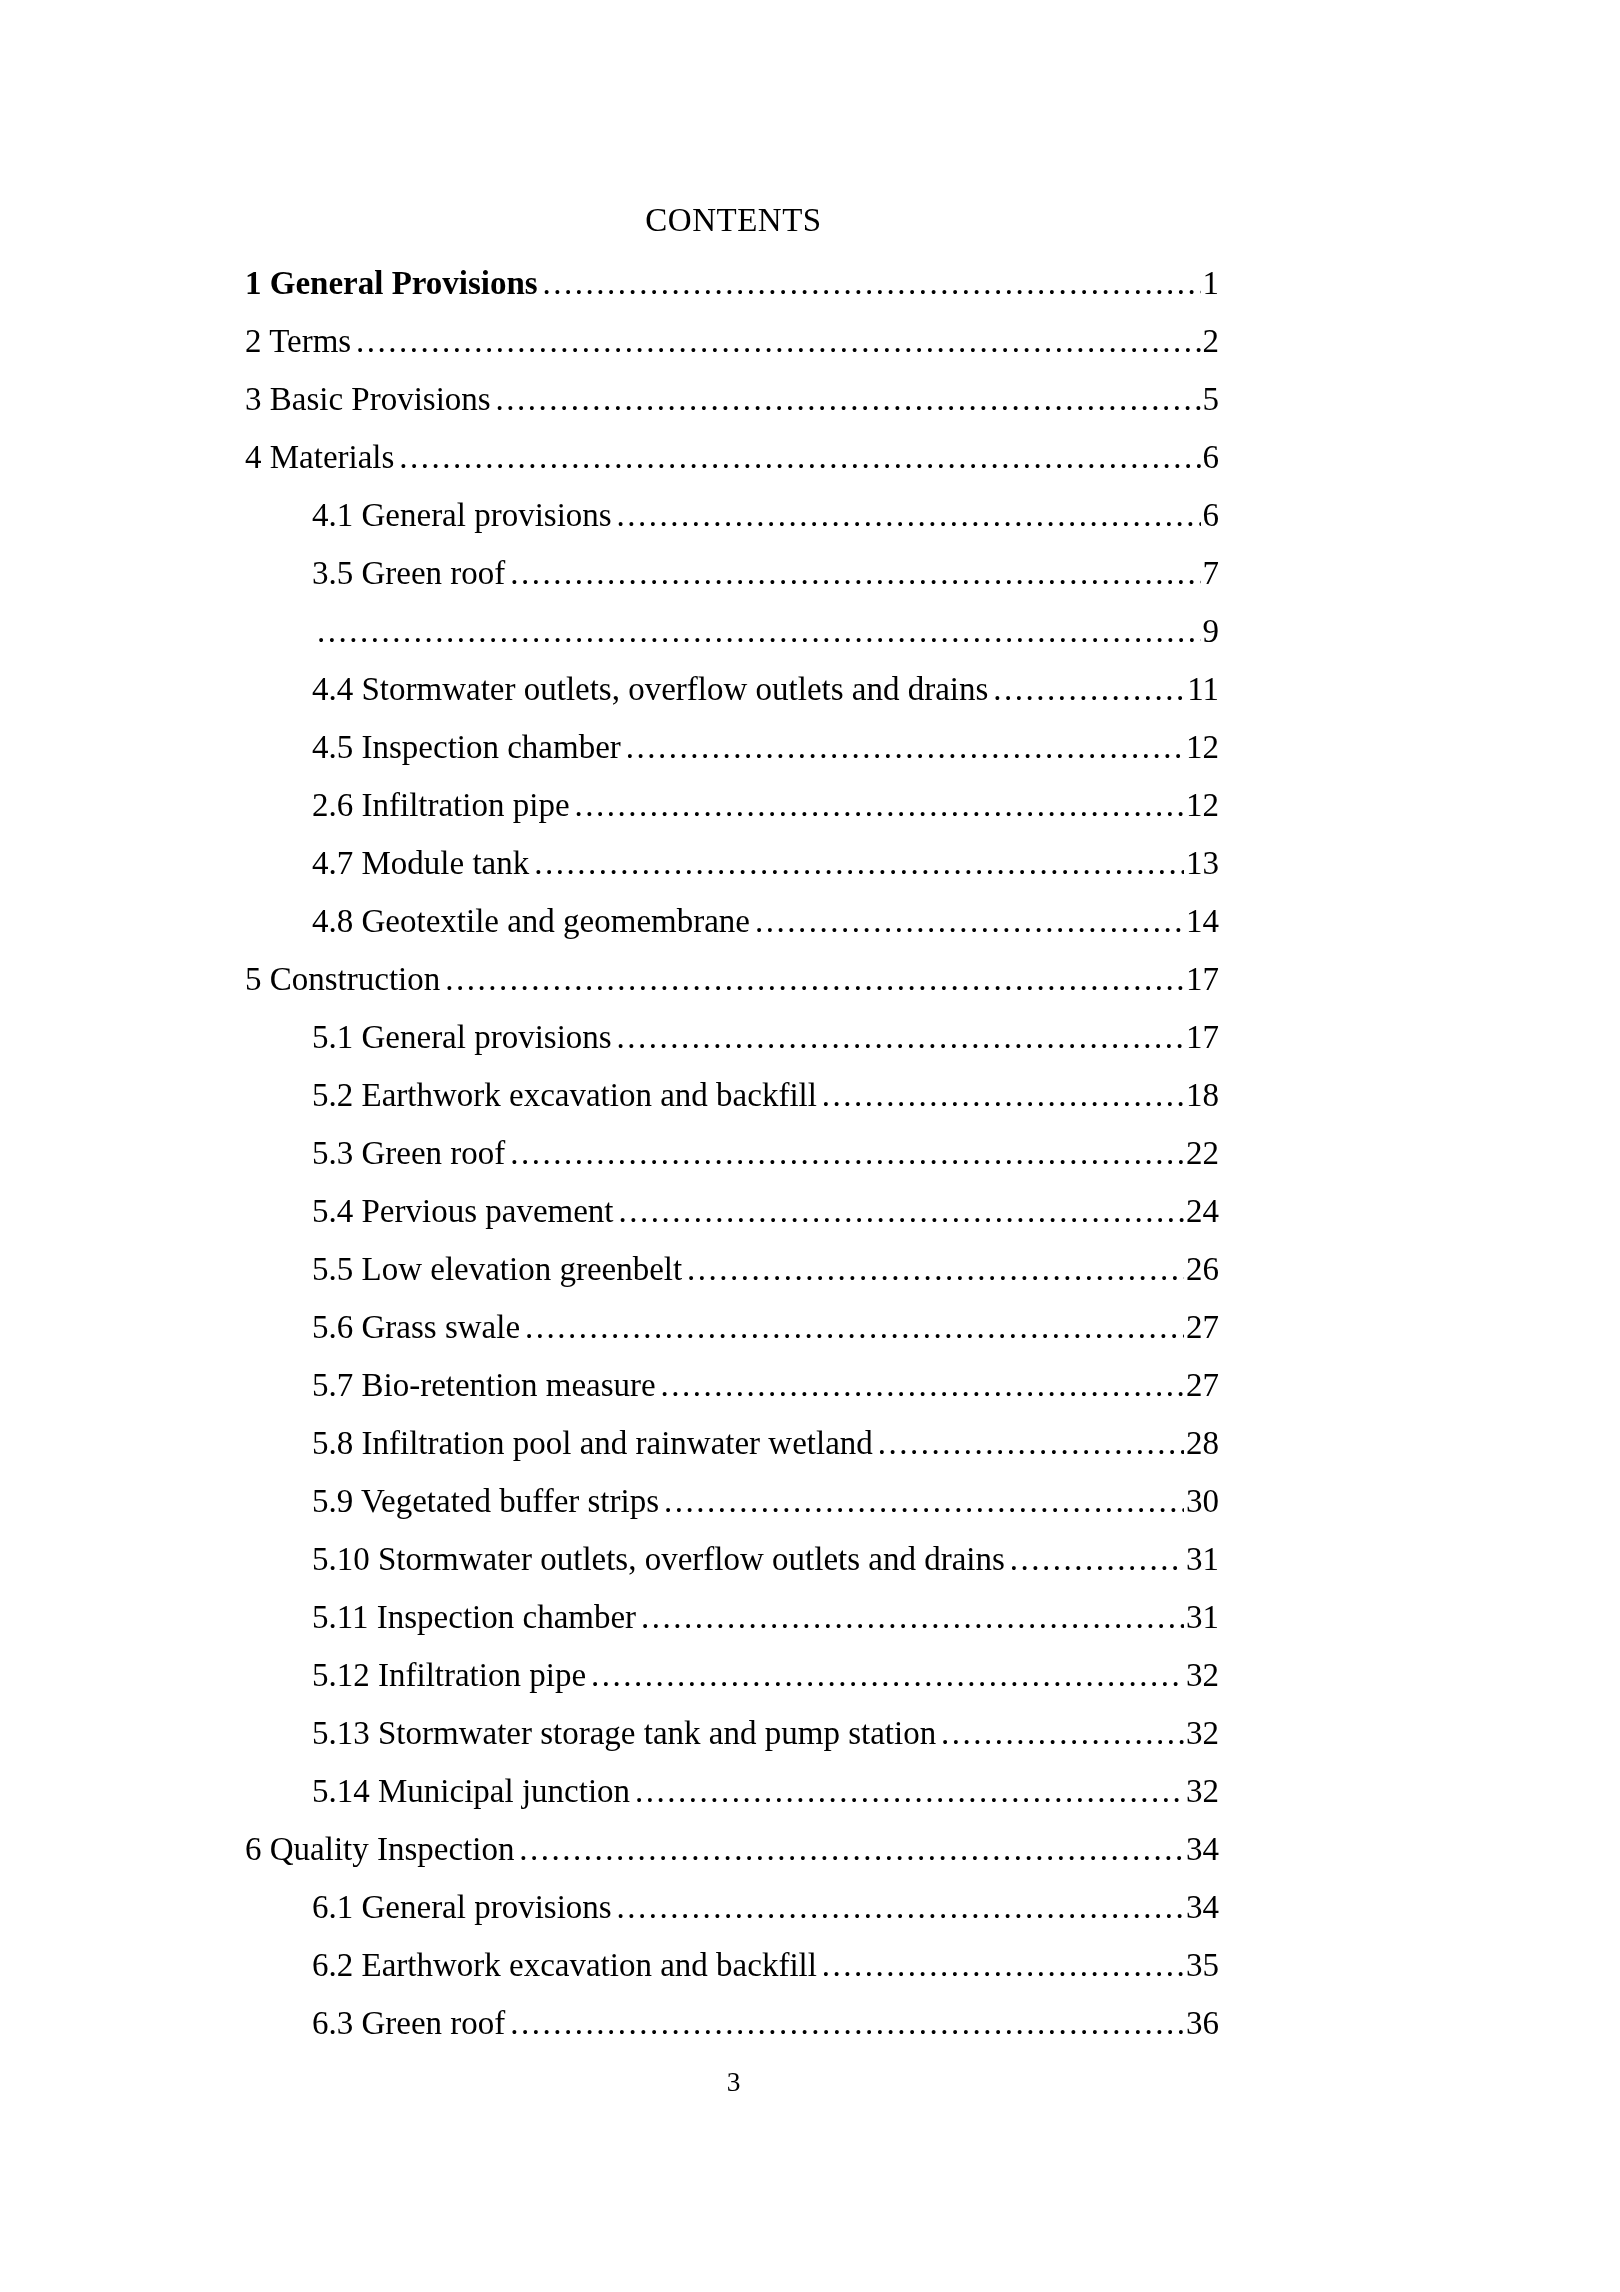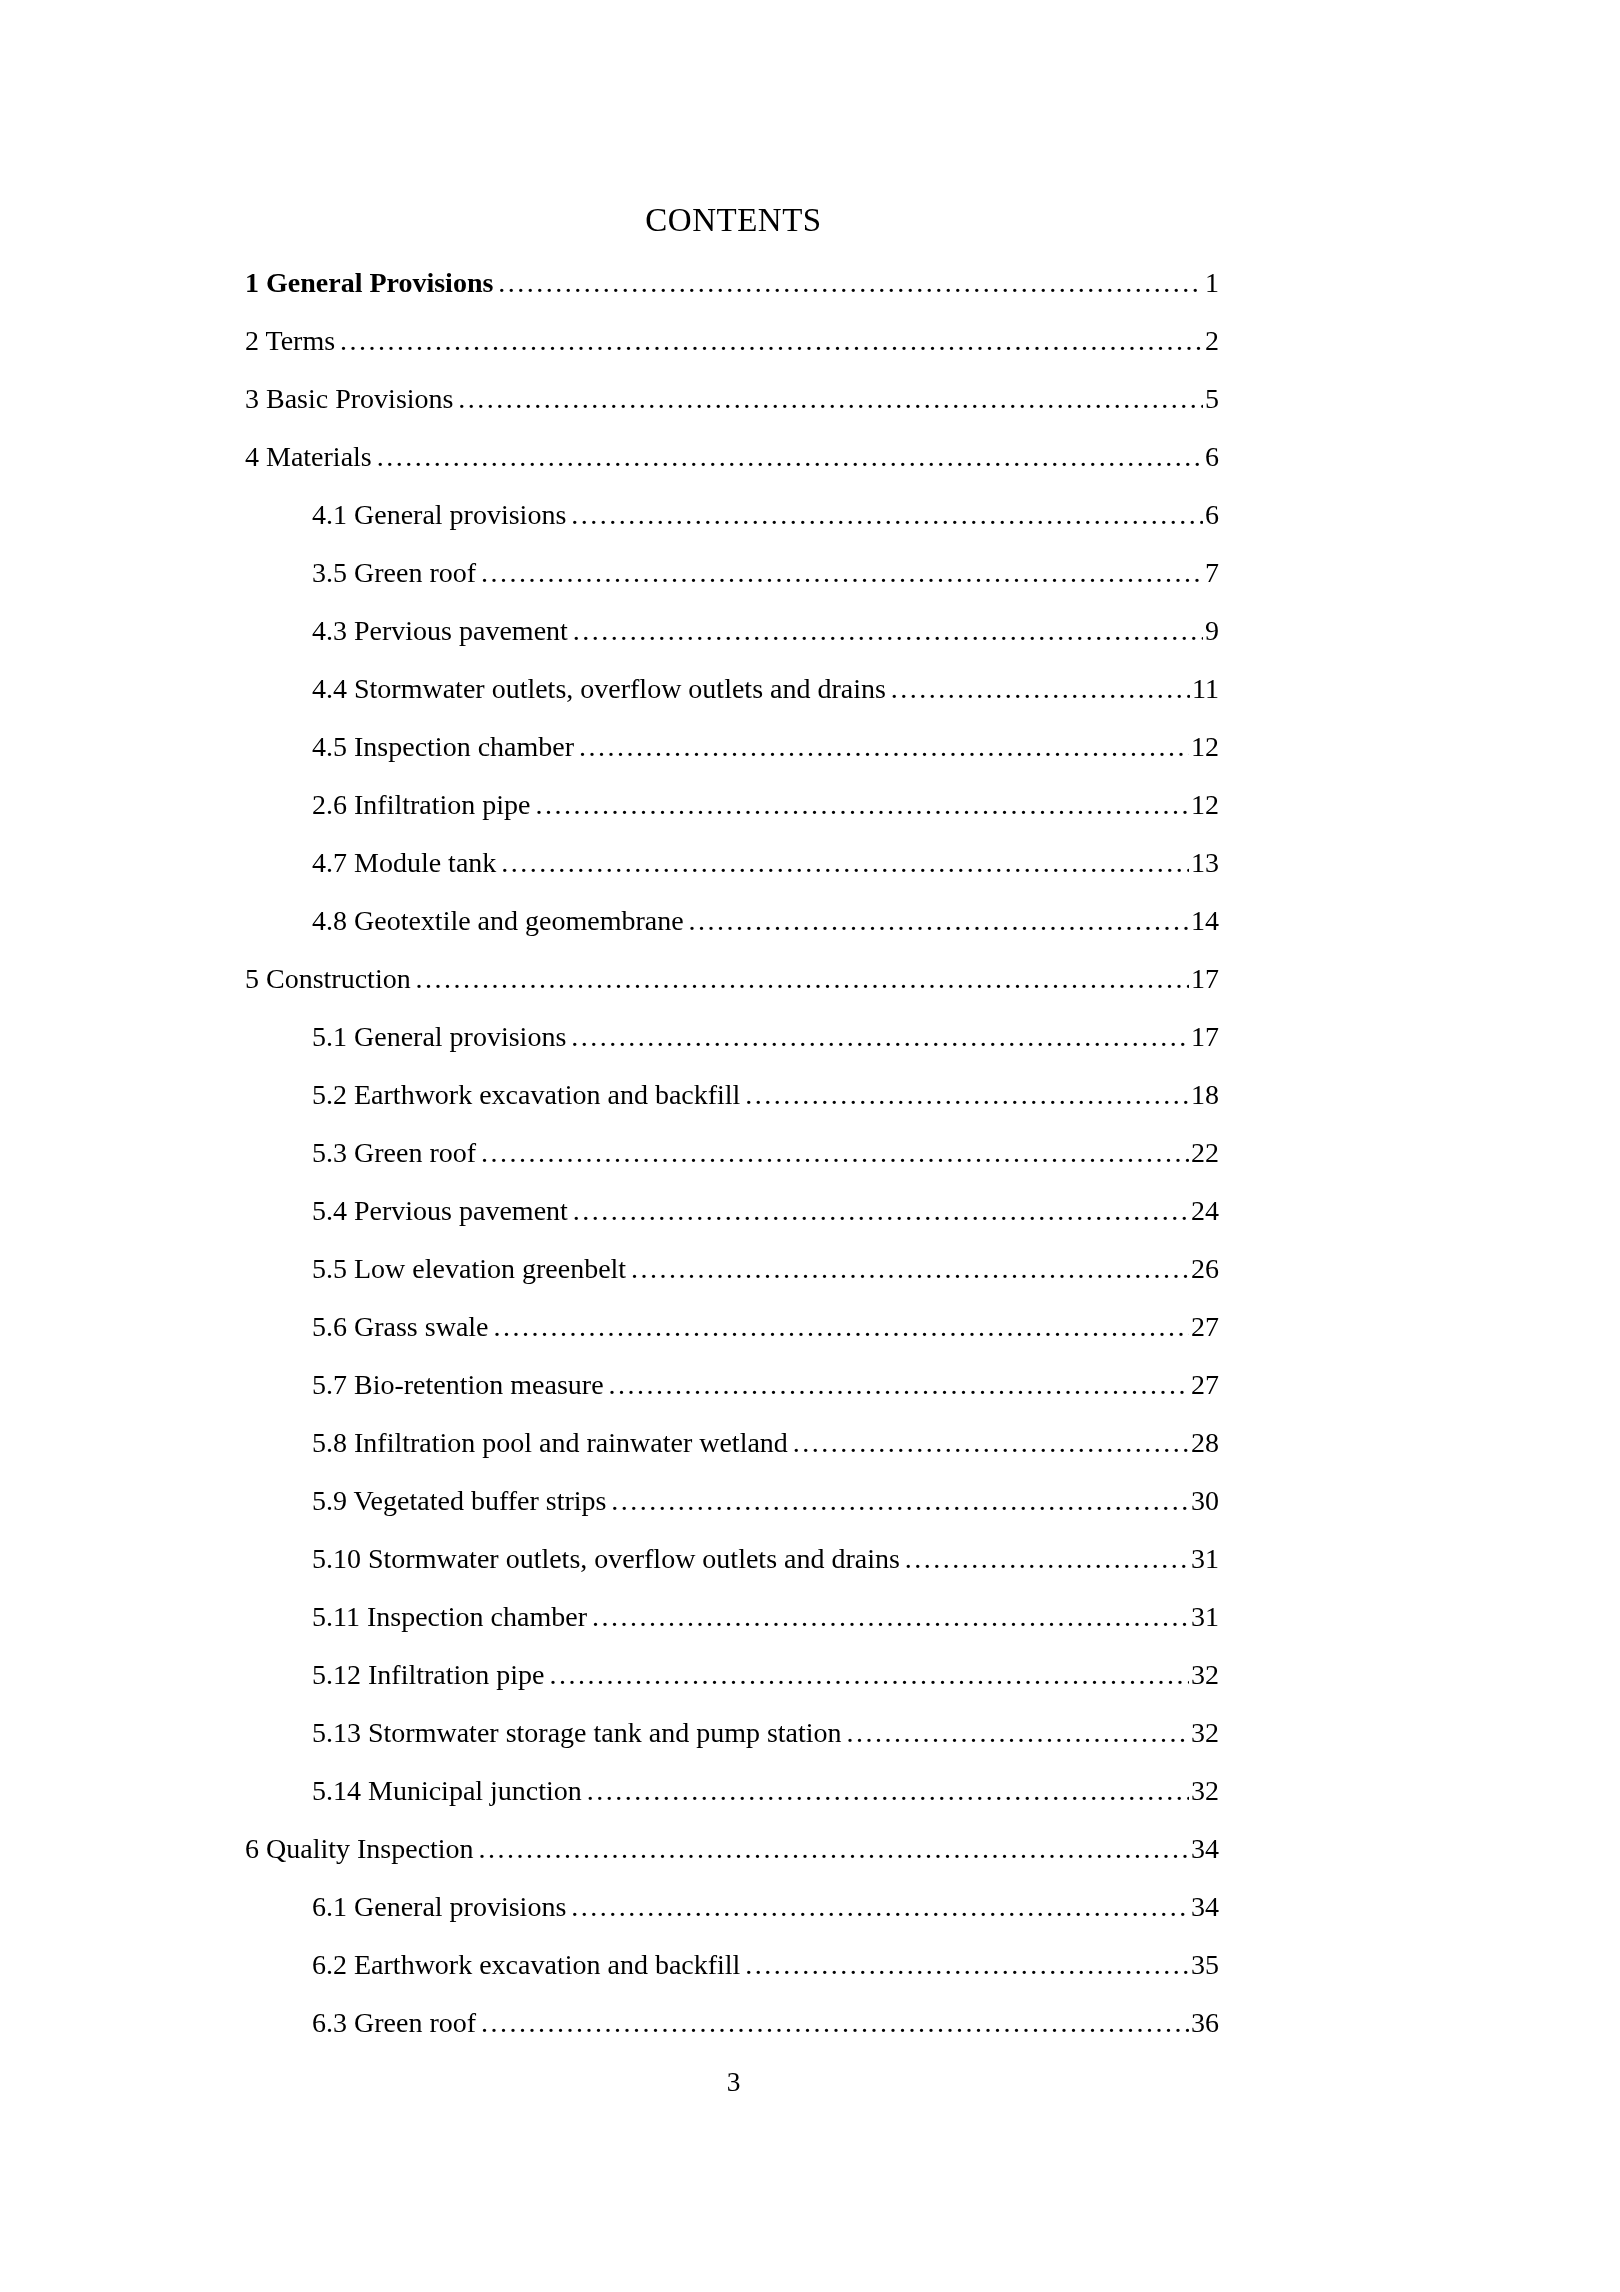--- a/index.html
+++ b/index.html
@@ -25,21 +25,21 @@
     text-align: center;
     letter-spacing: 0.5px;
   }
   .toc {
     margin: 12.7px 248px 0 245px;
   }
   .toc-row {
     display: flex;
     align-items: baseline;
     line-height: 58px;
-    font-size: 28px;
+    font-size: 33px;
     white-space: nowrap;
   }
   .toc-row.level-2 {
     padding-left: 67px;
   }
   .toc-row.bold .toc-label {
     font-weight: bold;
   }
   .toc-label {
     flex: 0 0 auto;
@@ -104,21 +104,20 @@
     <span class="toc-page">6</span>
   </div>
 
   <div class="toc-row level-2">
     <span class="toc-label">3.5 Green roof</span>
     <span class="toc-dots"></span>
     <span class="toc-page">7</span>
   </div>
 
   <div class="toc-row level-2">
-    <span class="toc-label">4.3 Pervious pavement</span>
     <span class="toc-dots"></span>
     <span class="toc-page">9</span>
   </div>
 
   <div class="toc-row level-2">
     <span class="toc-label">4.4 Stormwater outlets, overflow outlets and drains</span>
     <span class="toc-dots"></span>
     <span class="toc-page">11</span>
   </div>
 

